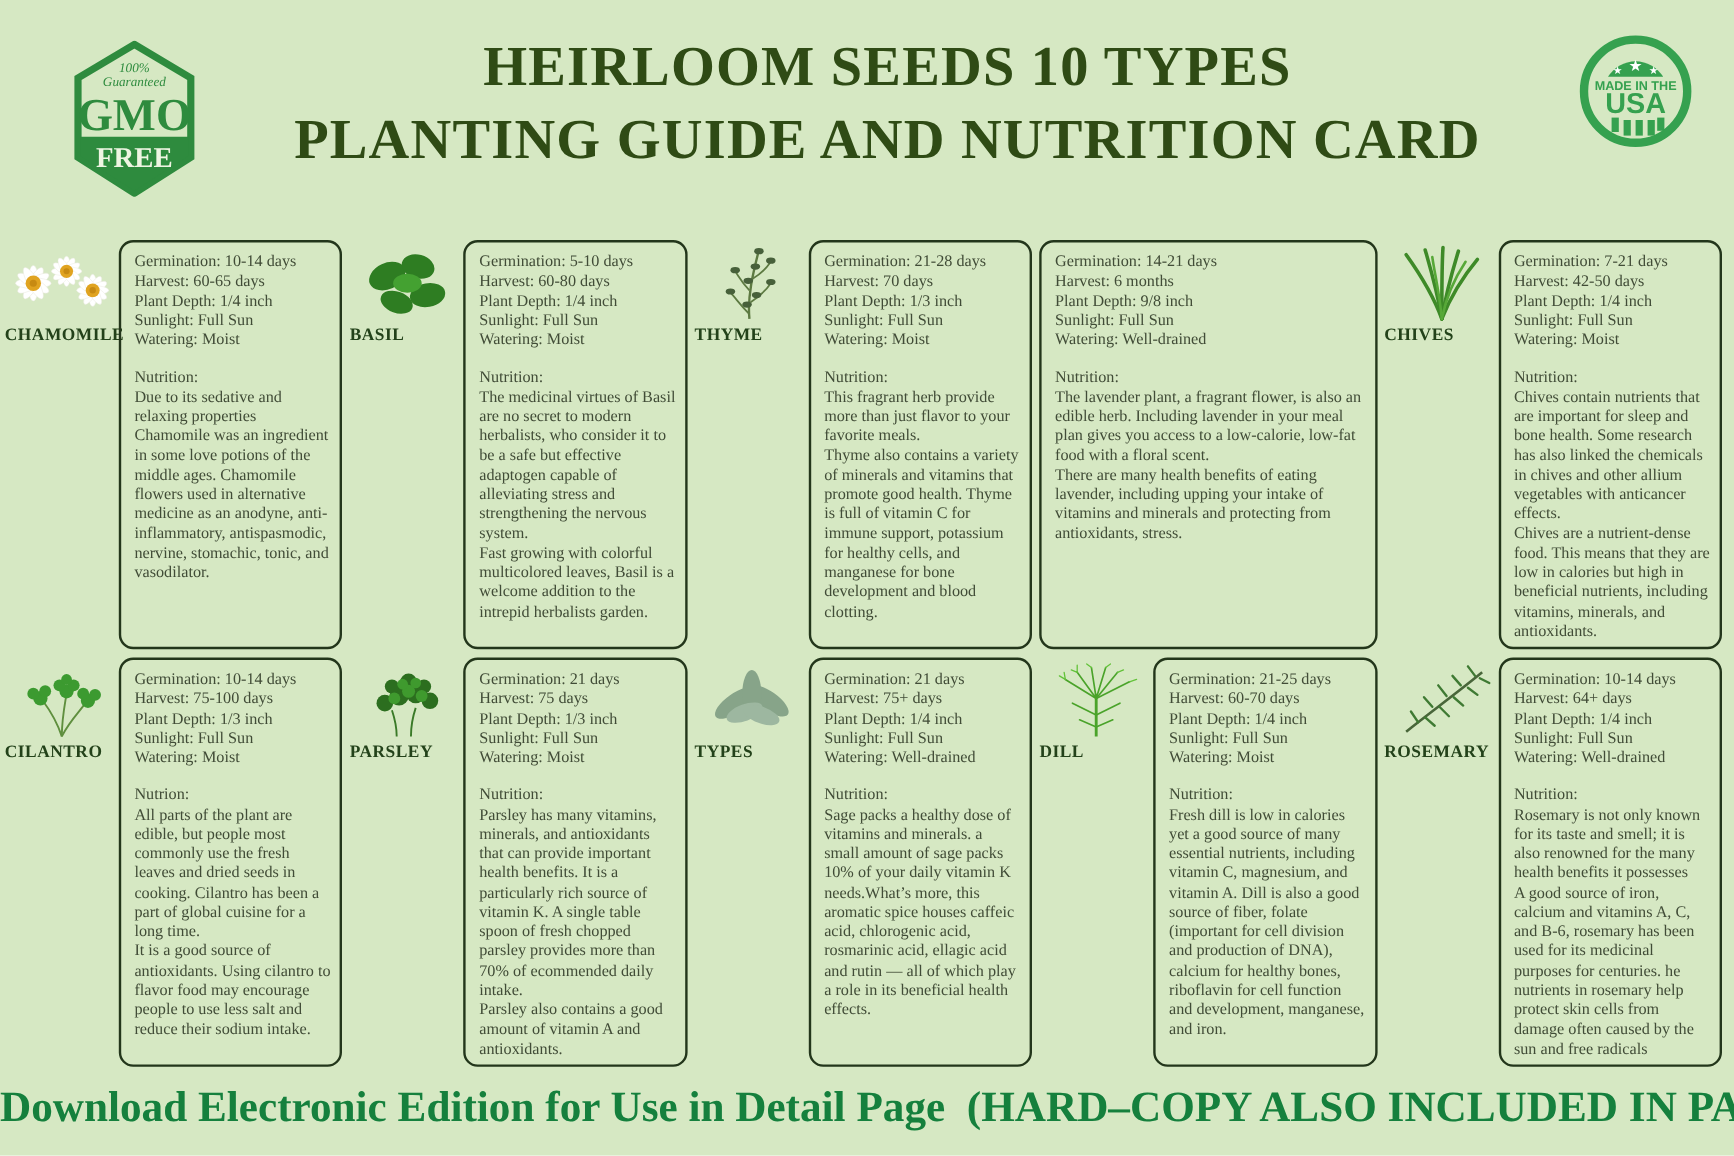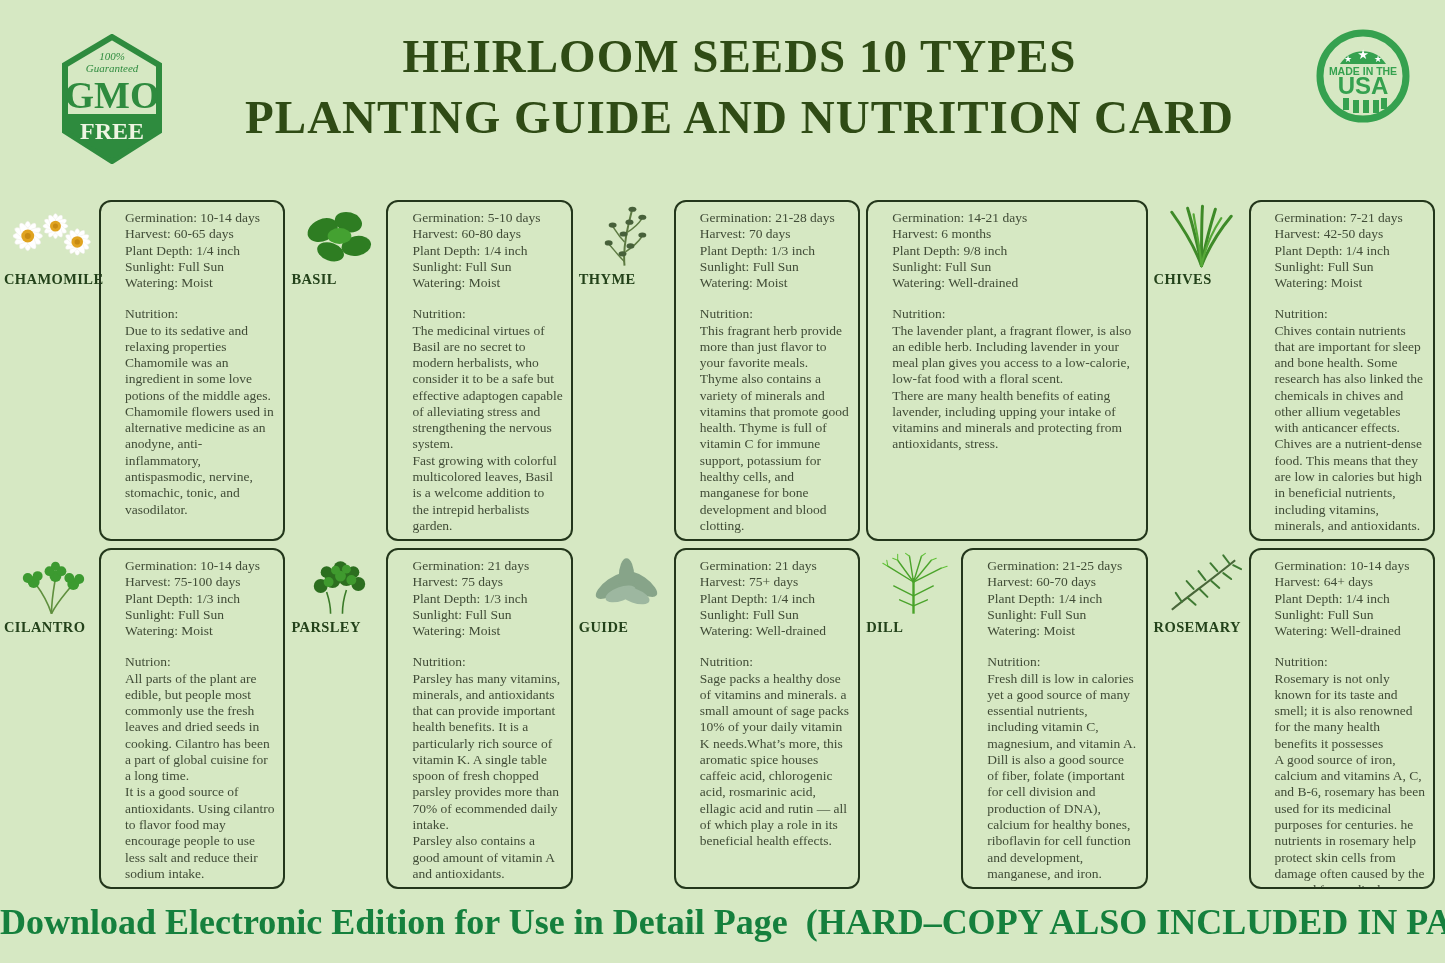--- a/index.html
+++ b/index.html
@@ -12,21 +12,21 @@
   .titles{flex:1;text-align:center;color:#2f4b15;font-weight:bold;}
   .title-line{font-size:47px;line-height:61px;letter-spacing:1px;white-space:nowrap;}
   .badge-usa{flex:none;margin-top:2px;}
 
   
   .grid{display:grid;grid-template-columns:repeat(5,1fr);column-gap:6px;row-gap:7px;padding:28px 10px 0 4px;}
   .cell{display:flex;align-items:flex-start;}
   .side{width:95px;flex:none;display:flex;flex-direction:column;align-items:flex-start;padding-top:4px;}
   .plant{width:95px;height:64px;}
   .hname{font-weight:bold;font-size:14.5px;color:#23421a;letter-spacing:.4px;margin-top:3px;text-align:center;white-space:nowrap;}
-  .box{flex:1;border:2px solid #23361b;border-radius:12px;padding:8px 7px 8px 24px;height:341px;box-sizing:border-box;
+  .box{flex:1;border:2px solid #23361b;border-radius:12px;padding:8px 7px 8px 11px;height:341px;box-sizing:border-box;
        color:#414c37;font-size:13.5px;line-height:1.205;overflow:hidden;}
   .stat{white-space:nowrap;}
   .ntitle{margin-top:15px;}
   .ntext{white-space:pre-line;}
 
   
   .footer{text-align:center;color:#15803d;font-weight:bold;font-size:36px;margin-top:12px;white-space:pre;}
 
   
   .gmo-svg text{font-family:"Liberation Serif",serif;}
@@ -369,21 +369,21 @@
         <div class="ntext">Parsley has many vitamins, minerals, and antioxidants that can provide important health benefits. It is a particularly rich source of vitamin K. A single table spoon of fresh chopped parsley provides more than 70% of ecommended daily intake.
 Parsley also contains a good amount of vitamin A and antioxidants.</div>
       </div>
     </div>
 
     <div class="cell">
       <div class="side">
         <svg class="plant">
             <use href="#ic-sage" width="95" height="64"></use>
           </svg>
-        <div class="hname">GUIDE</div>
+        <div class="hname">TYPES</div>
       </div>
       <div class="box">
         <div class="stat">Germination: 21 days</div>
         <div class="stat">Harvest: 75+ days</div>
         <div class="stat">Plant Depth: 1/4 inch</div>
         <div class="stat">Sunlight: Full Sun</div>
         <div class="stat">Watering: Well-drained</div>
         <div class="ntitle">Nutrition:</div>
         <div class="ntext">Sage packs a healthy dose of vitamins and minerals. a small amount of sage packs 10% of your daily vitamin K needs.What’s more, this aromatic spice houses caffeic acid, chlorogenic acid, rosmarinic acid, ellagic acid and rutin — all of which play a role in its beneficial health effects.</div>
       </div>

